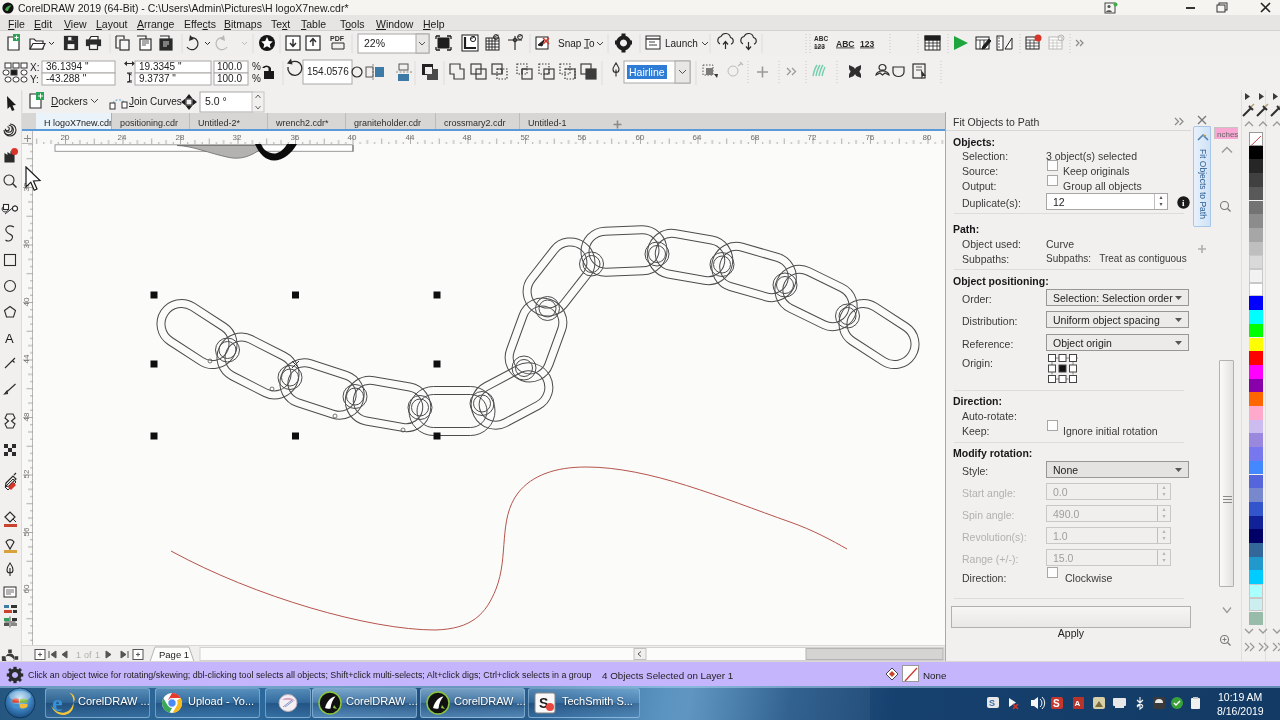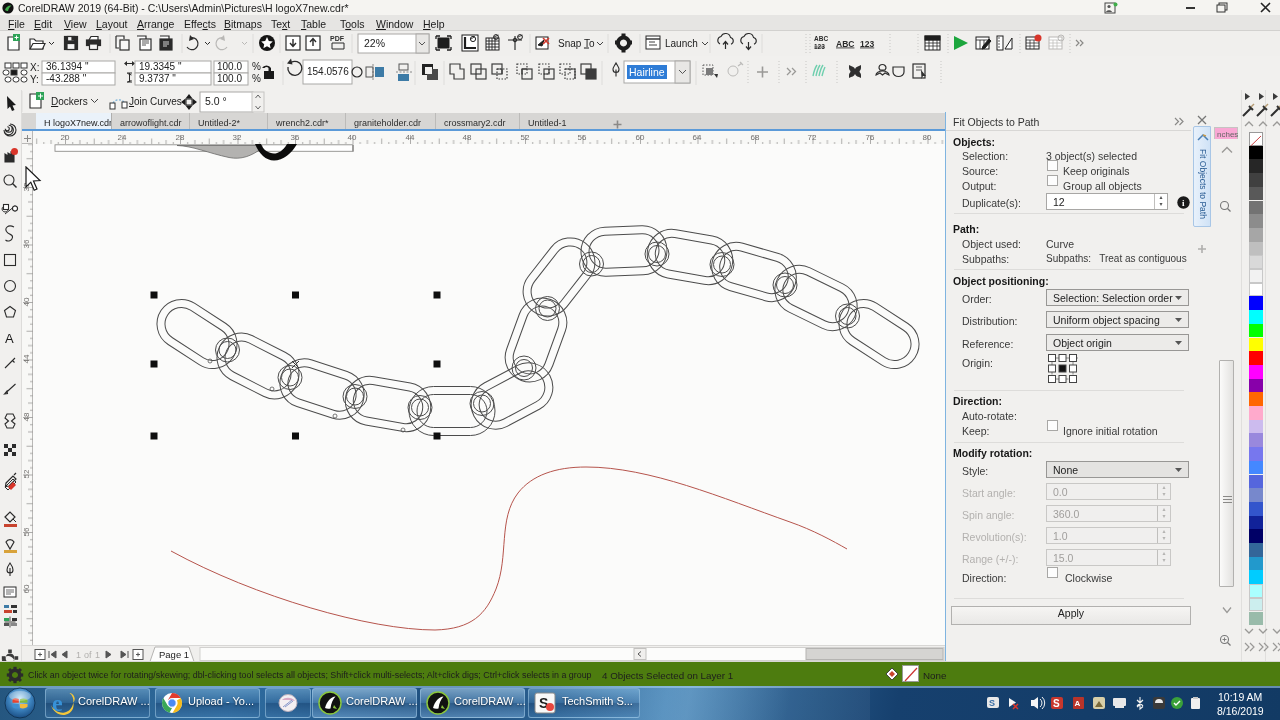--- a/index.html
+++ b/index.html
@@ -42,21 +42,21 @@
 .chk { position:absolute; width:11px; height:11px; background:#fdfdfd; border:1px solid #a8a7a5; }
 .dfld { position:absolute; left:100px; width:122px; height:17px; background:#fff; border:1px solid #a8a7a5; font-size:10.5px; color:#222; padding:2px 0 0 6px; }
 .ddrop { position:absolute; left:100px; width:143px; height:17px; background:#ecebe9; border:1px solid #989795; font-size:10.5px; color:#222; padding:2px 0 0 6px; }
 .dfldgray { position:absolute; left:100px; width:125px; height:17px; background:#f0efee; border:1px solid #c9c8c6; font-size:10.5px; color:#a09e9c; padding:2px 0 0 6px; }
 .spin { position:absolute; width:13px; height:15px; border-left:1px solid #c0bfbd; font-size:6px; color:#555; text-align:center; line-height:7px; }
 
 #dtabstrip { left:1191px; top:112px; width:22px; height:576px; background:#f1f0ee; }
 
 #rightcol { left:1213px; top:90px; width:67px; height:598px; background:#f1f0ee; }
 
-#statusbar { left:0; top:661px; width:1280px; height:25px; background:#4d7c0f; border-top:1px solid #d8d7d5; }
+#statusbar { left:0; top:661px; width:1280px; height:25px; background:#c4b5fd; border-top:1px solid #d8d7d5; }
 
 #taskbar { left:0; top:686px; width:1280px; height:34px; background:linear-gradient(100deg,#25567f 0%,#2f6da1 18%,#1d4d7c 35%,#3b78ab 52%,#16406e 70%,#123a64 100%); }
 .tbtn { position:absolute; top:2px; height:30px; border:1px solid rgba(160,200,230,0.55); border-radius:3px; background:linear-gradient(180deg,rgba(150,200,235,0.40) 0%,rgba(70,120,170,0.30) 48%,rgba(25,60,105,0.35) 52%,rgba(70,125,175,0.40) 100%); }
 .tbtxt { position:absolute; top:9px; font-size:11px; color:#fff; text-shadow:0 1px 2px rgba(0,0,0,0.6); }
 </style>
 </head>
 <body>
 <div id="app">
   <div id="titlebar" class="abs">
     <svg class="abs" style="left:2px;top:2px" width="12" height="12" viewBox="0 0 12 12">
@@ -446,21 +446,21 @@
           <path d="M10 560 m-6.5 8 a6.5 6.5 0 1 1 -0.01 0.01Z M10 563.5 a4.5 4.5 0 1 0 0.01 0Z" fill-rule="evenodd"></path>
           <rect x="8.2" y="559.5" width="3.6" height="3.6"></rect>
           <rect x="8.2" y="572.8" width="3.6" height="3.6"></rect>
           <rect x="1.8" y="566.2" width="3.6" height="3.6"></rect>
           <rect x="14.6" y="566.2" width="3.6" height="3.6"></rect>
         </g>
   </svg>
   </div>
   <div id="tabbar" class="abs">
     <div class="doctab" style="left:14px;width:76px;background:#eaf2fa;color:#1a1a1a;border-right:1px solid #b0afad">H logoX7new.cdr*</div>
-    <div class="doctab" style="left:90px;width:78px">arrowoflight.cdr</div>
+    <div class="doctab" style="left:90px;width:78px">positioning.cdr</div>
     <div class="doctab" style="left:168px;width:78px">Untitled-2*</div>
     <div class="doctab" style="left:246px;width:78px">wrench2.cdr*</div>
     <div class="doctab" style="left:324px;width:90px">graniteholder.cdr</div>
     <div class="doctab" style="left:414px;width:84px">crossmary2.cdr</div>
     <div class="doctab" style="left:498px;width:80px;border-right:none">Untitled-1</div>
     <div class="abs" style="left:590px;top:3px;width:11px;height:11px">
       <svg width="11" height="11">
           <path d="M1.5 5.5 h8 M5.5 1.5 v8" stroke="#8a8987" stroke-width="1.6"></path>
         </svg>
     </div>
@@ -717,33 +717,33 @@
     <div class="dsep" style="top:330px"></div>
     <div class="dhead" style="left:7px;top:335px">Modify rotation:</div>
     <div class="dlbl" style="left:16px;top:353px">Style:</div>
     <div class="ddrop" style="top:349px;background:#e4e3e1">None<svg class="abs" style="right:5px;top:5px" width="9" height="7">
           <path d="M1 1 l3.5 4 3.5-4Z" fill="#555"></path>
         </svg></div>
     <div class="dgray" style="left:16px;top:375px">Start angle:</div>
     <div class="dfldgray" style="top:371px">0.0</div>
       <div class="spin" style="left:211px;top:372px;color:#b5b4b2">▴<br>▾</div>
     <div class="dgray" style="left:16px;top:397px">Spin angle:</div>
-    <div class="dfldgray" style="top:393px">360.0</div>
+    <div class="dfldgray" style="top:393px">490.0</div>
       <div class="spin" style="left:211px;top:394px;color:#b5b4b2">▴<br>▾</div>
     <div class="dgray" style="left:16px;top:419px">Revolution(s):</div>
     <div class="dfldgray" style="top:415px">1.0</div>
       <div class="spin" style="left:211px;top:416px;color:#b5b4b2">▴<br>▾</div>
     <div class="dgray" style="left:16px;top:441px">Range (+/-):</div>
     <div class="dfldgray" style="top:437px">15.0</div>
       <div class="spin" style="left:211px;top:438px;color:#b5b4b2">▴<br>▾</div>
     <div class="dlbl" style="left:16px;top:460px">Direction:</div>
       <div class="chk" style="left:101px;top:455px"></div>
       <div class="dlbl" style="left:119px;top:460px">Clockwise</div>
     <div class="dsep" style="top:486px"></div>
-    <div class="abs" style="left:5px;top:494px;width:240px;height:19px;background:linear-gradient(180deg,#f6f5f3,#e9e8e6);border:1px solid #b2b1af;text-align:center;font-size:10.5px;color:#222;padding-top:0">Apply</div>
+    <div class="abs" style="left:5px;top:494px;width:240px;height:19px;background:linear-gradient(180deg,#f6f5f3,#e9e8e6);border:1px solid #b2b1af;text-align:center;font-size:10.5px;color:#222;padding-top:20px">Apply</div>
   </div>
   <div id="dtabstrip" class="abs">
     <div class="abs" style="left:2px;top:14px;width:18px;height:101px;background:linear-gradient(90deg,#e8f1fb,#cfe2f6);border:1px solid #a8c6e6;border-radius:2px 0 0 2px">
       <svg class="abs" style="left:3px;top:6px" width="12" height="9">
           <path d="M1 7 L6 2 L11 7" fill="none" stroke="#4a7fb5" stroke-width="1.5"></path>
           <path d="M6 2 l3 1" stroke="#c89b4a" stroke-width="1.5"></path>
         </svg>
       <div class="abs" style="left:4px;top:22px;font-size:8.5px;color:#2a5d94;writing-mode:vertical-rl;white-space:nowrap">Fit Objects to Path</div>
     </div>
     <svg class="abs" style="left:6px;top:3px" width="10" height="10">

